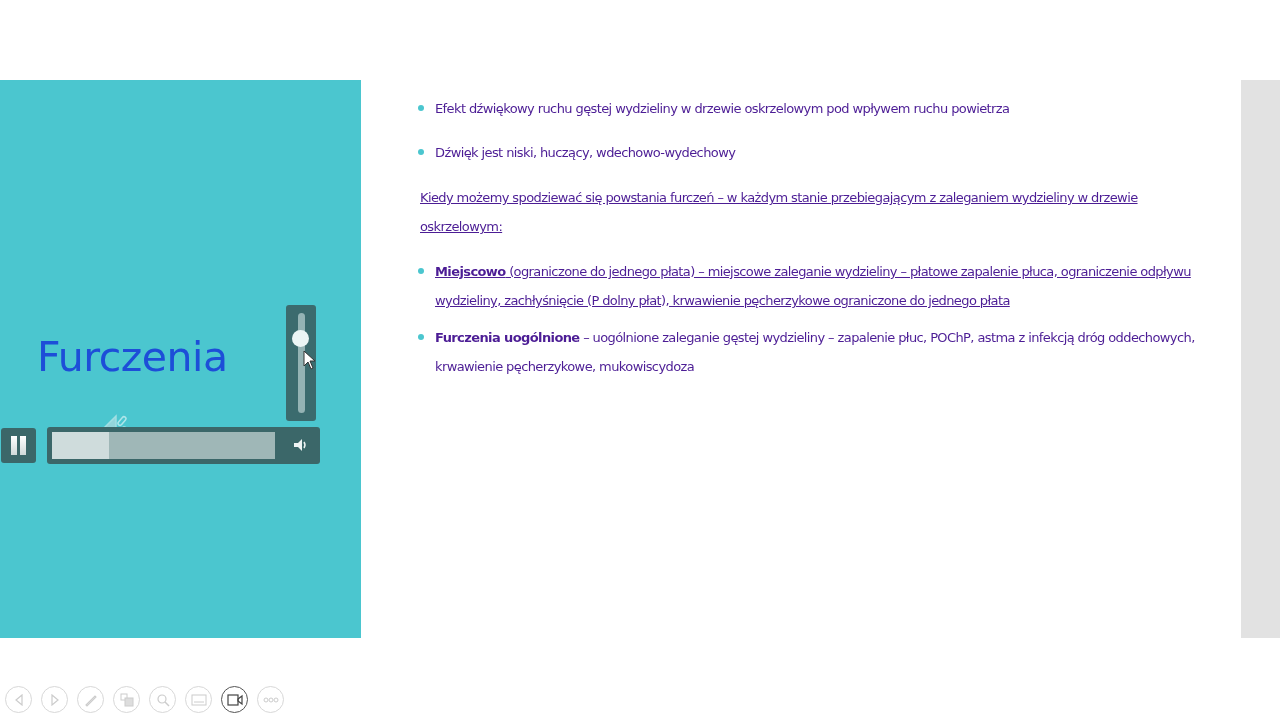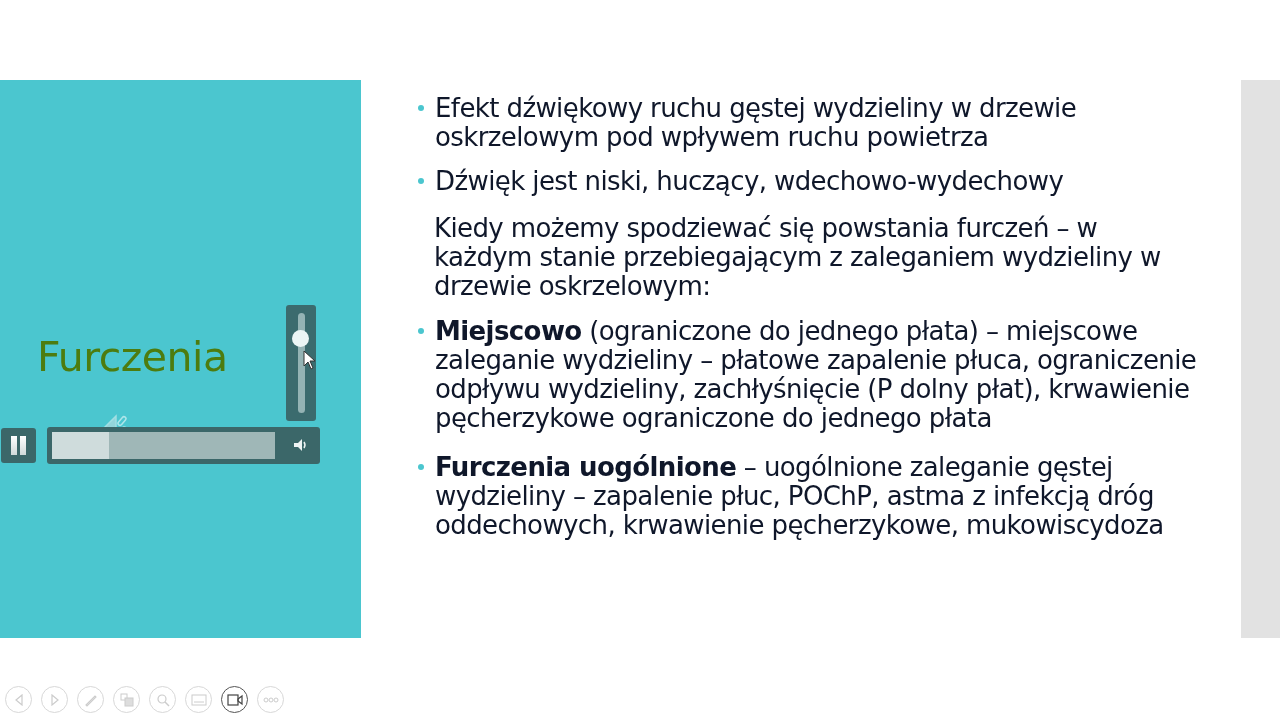--- a/index.html
+++ b/index.html
@@ -1,27 +1,27 @@
 <!DOCTYPE html>
 <html><head>
 <meta charset="utf-8">
 <style>
   html, body { margin:0; padding:0; }
   body { width:1280px; height:720px; background:#ffffff; position:relative; overflow:hidden;
          font-family:"Liberation Sans", "DejaVu Sans", sans-serif; }
   .teal-panel { position:absolute; left:0; top:80px; width:361px; height:558px; background:#4bc6cf; }
-  .slide-title { position:absolute; left:37px; top:333px; font-size:41px; color:#4d7c0f;
+  .slide-title { position:absolute; left:37px; top:333px; font-size:41px; color:#1d4ed8;
                  font-family:"DejaVu Sans", sans-serif; letter-spacing:-0.5px; }
   .right-bar { position:absolute; left:1241px; top:80px; width:39px; height:558px; background:#e2e2e2; }
 
-  .content { position:absolute; left:416px; top:94px; width:790px; color:#0f172a;
-             font-family:"DejaVu Sans", sans-serif; font-size:26px; line-height:29px; letter-spacing:-0.6px; }
+  .content { position:absolute; left:416px; top:94px; width:790px; color:#4c1d95;
+             font-family:"DejaVu Sans", sans-serif; font-size:13px; line-height:29px; letter-spacing:-0.6px; }
   .bullet { position:relative; padding-left:19px; }
   .bullet::before { content:""; position:absolute; left:2px; top:11px; width:6px; height:6px; border-radius:50%; background:#4bc6cf; }
-  .para { margin:18px; }
+  .para { margin:4px;text-decoration:underline; }
   .bold { font-weight:bold; }
 
   
   .vol-slider { position:absolute; left:286px; top:305px; width:30px; height:116px; background:#3b6769; border-radius:3px; opacity:0.95; }
   .vol-track { position:absolute; left:12px; top:8px; width:7px; height:100px; background:#98b2b3; border-radius:4px; }
   .vol-thumb { position:absolute; left:6px; top:25px; width:17px; height:17px; background:#f4f8f8; border-radius:50%; }
   .pause-btn { position:absolute; left:1px; top:428px; width:35px; height:35px; background:#3b6769; border-radius:3px; }
   .pause-btn span { position:absolute; top:8px; width:6px; height:19px; background:linear-gradient(#fff,#cfd9d9); }
   .seek-bar { position:absolute; left:47px; top:427px; width:273px; height:37px; background:#3b6769; border-radius:3px; }
   .seek-track { position:absolute; left:5px; top:5px; width:223px; height:27px; background:#9fb7b7; }
@@ -43,21 +43,21 @@
 <div class="right-bar"></div>
 
 <div class="content">
   <div class="bullet" style="margin-bottom:15px;">
     <span>Efekt dźwiękowy ruchu gęstej wydzieliny w drzewie oskrzelowym pod wpływem ruchu powietrza</span>
   </div>
   <div class="bullet" style="margin-bottom:16px;">
     <span>Dźwięk jest niski, huczący, wdechowo-wydechowy</span>
   </div>
   <p class="para" style="margin-bottom:16px;">Kiedy możemy spodziewać się powstania furczeń – w każdym stanie przebiegającym z zaleganiem wydzieliny w drzewie oskrzelowym:</p>
-  <div class="bullet" style="margin-bottom:20px;">
+  <div class="bullet" style="margin-bottom:8px;text-decoration:underline;">
     <span class="bold">Miejscowo</span><span> (ograniczone do jednego płata) – miejscowe zaleganie wydzieliny – płatowe zapalenie płuca, ograniczenie odpływu wydzieliny, zachłyśnięcie (P dolny płat), krwawienie pęcherzykowe ograniczone do jednego płata</span>
   </div>
   <div class="bullet" style="margin-bottom:44px;">
     <span class="bold">Furczenia uogólnione</span><span> – uogólnione zaleganie gęstej wydzieliny – zapalenie płuc, POChP, astma z infekcją dróg oddechowych, krwawienie pęcherzykowe, mukowiscydoza</span>
   </div>
 </div>
 
 <svg class="speaker-ghost" viewBox="0 0 50 60">
   <polygon points="5,22 18,22 32,8 32,54 18,40 5,40" fill="#cfe3e4" stroke="#e8f4f4" stroke-width="1.5"></polygon>
   <rect x="36" y="8" width="4" height="10" rx="2" transform="rotate(40 38 13)" fill="none" stroke="#fff" stroke-width="1.5"></rect>

